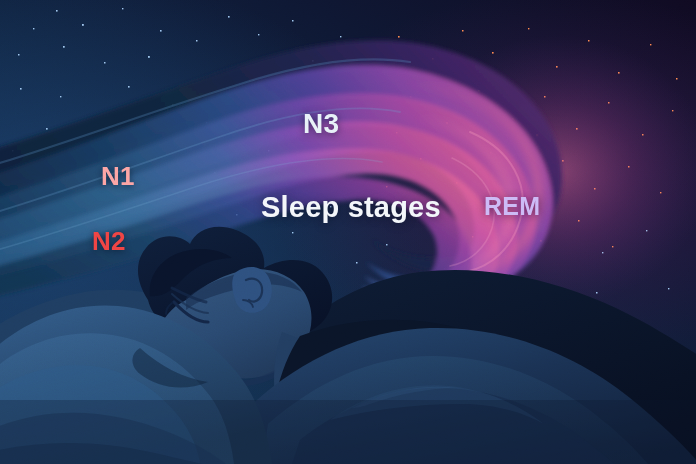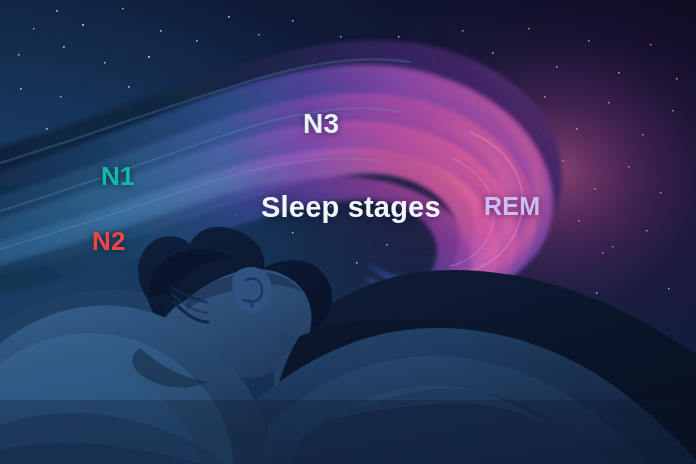--- a/index.html
+++ b/index.html
@@ -22,21 +22,21 @@
   .label{
     position:absolute;
     white-space:nowrap;
     font-weight:700;
     letter-spacing:.2px;
     line-height:1;
     pointer-events:none;
     user-select:none;
     text-align:center;
   }
-  #lbl-n1{left:101px;top:163px;font-size:26px;color:#14b8a6;
+  #lbl-n1{left:101px;top:163px;font-size:26px;color:#fca5a5;
           text-shadow:0 1px 6px rgba(4,14,30,.55);}
   #lbl-n2{left:92px;top:228px;font-size:26px;color:#ef4444;
           text-shadow:0 1px 6px rgba(4,14,30,.55);}
   #lbl-n3{left:303px;top:110px;font-size:28px;color:#e8f1f8;
           text-shadow:0 1px 7px rgba(4,14,30,.55);}
   #lbl-rem{left:484px;top:194px;font-size:25px;color:#cdbaf6;
           text-shadow:0 1px 9px rgba(30,6,40,.6);}
   #lbl-title{left:261px;top:193px;font-size:29px;color:#f3f6fa;font-weight:700;
           text-shadow:0 1px 9px rgba(4,14,30,.5);}
   .grain{

